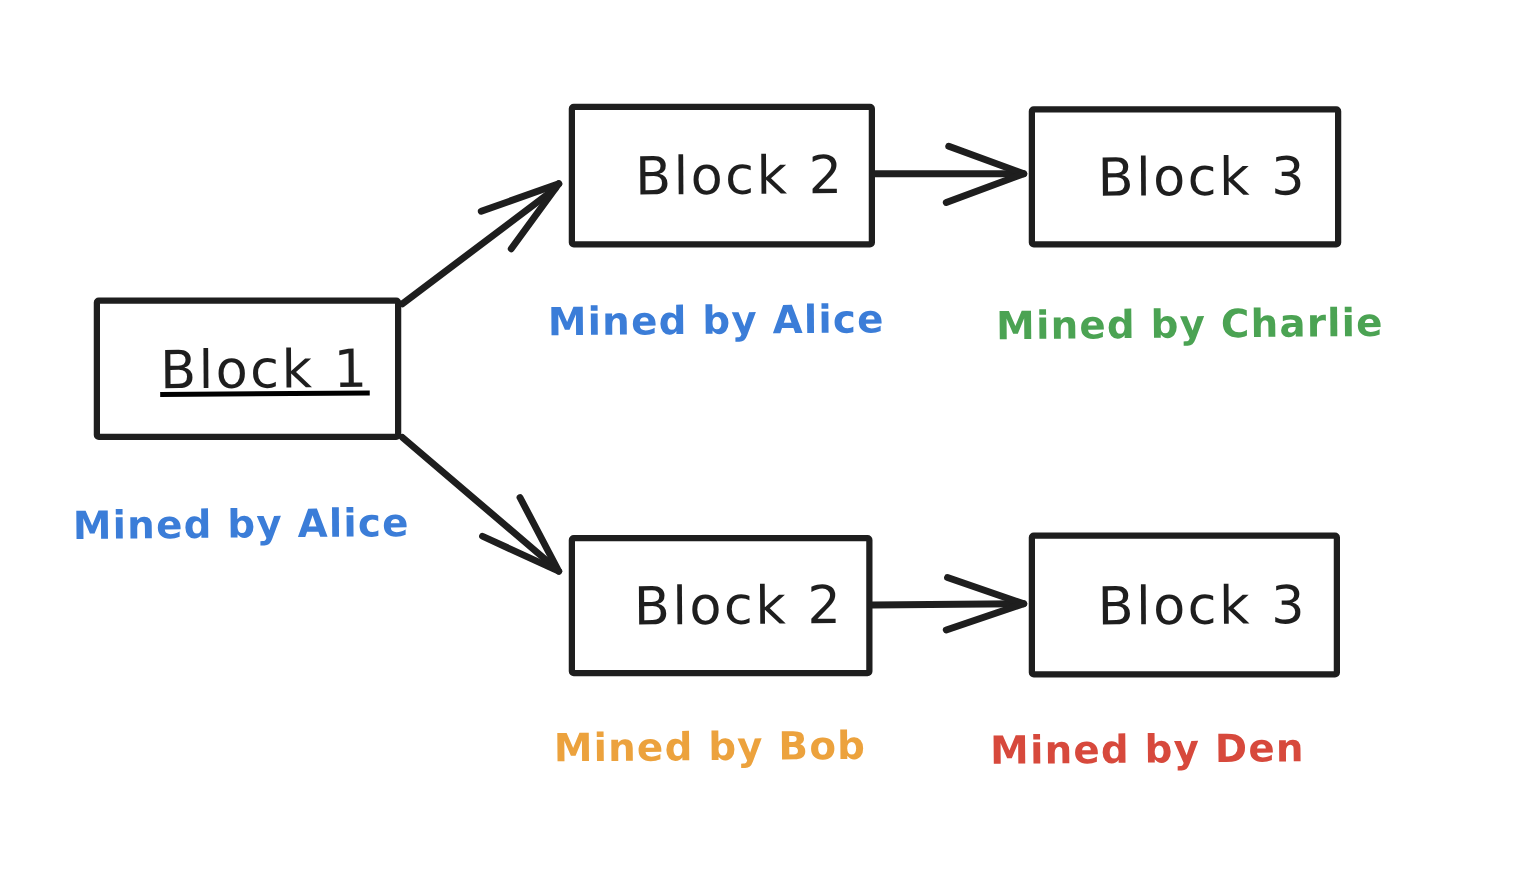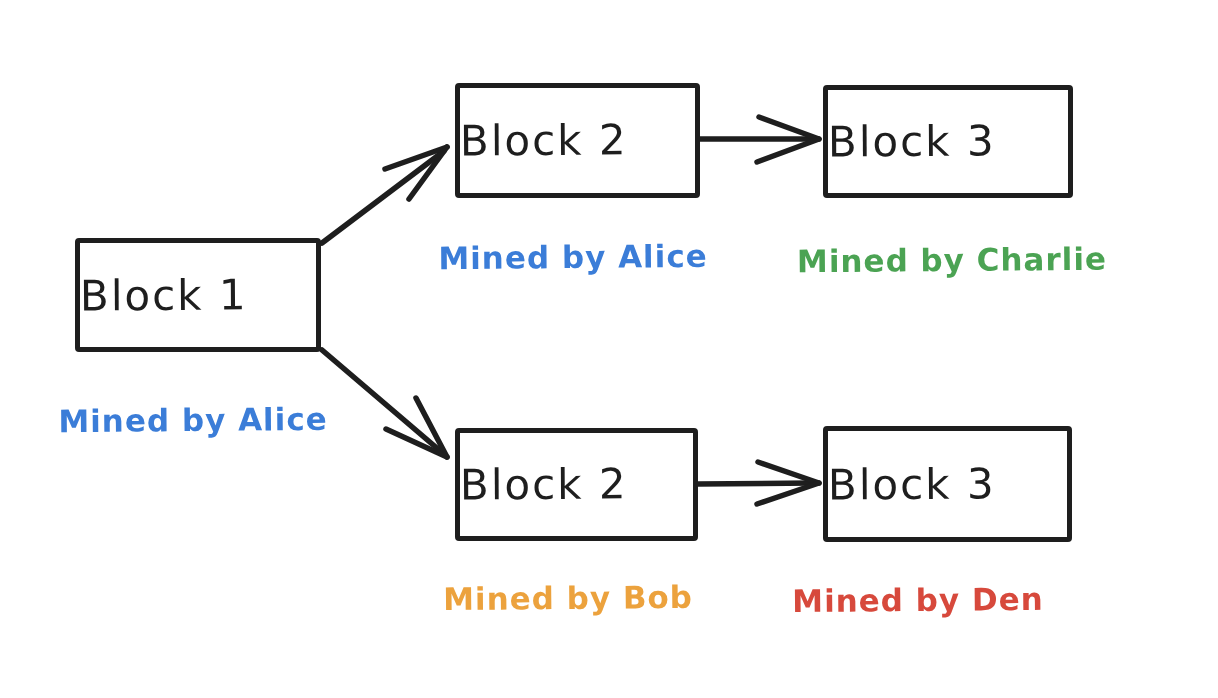--- a/index.html
+++ b/index.html
@@ -29,41 +29,43 @@
     stroke-linecap: round;
     stroke-linejoin: round;
   }
   .block {
     position: absolute;
     background: #ffffff;
     border: 5px solid #1e1e1e;
     border-radius: 4px;
     display: flex;
     align-items: center;
+    justify-content: center;
     box-sizing: border-box;
+    padding-left: 28px;
   }
   .block-label {
     font-size: 42px;
     font-weight: 500;
     letter-spacing: 2px;
     color: #1e1e1e;
     white-space: nowrap;
     transform: rotate(-0.4deg);
   }
   .miner-label {
     position: absolute;
     font-size: 31px;
     font-weight: 700;
     letter-spacing: 1px;
     text-align: center;
     white-space: nowrap;
     transform: rotate(-0.5deg);
   }
   
-  #block-1        { left: 75px;  top: 238px; width: 246px; height: 114px; }
+  #block-1        { left: 75px;  top: 238px; width: 246px; height: 114px; text-decoration: underline; }
   #block-2-top    { left: 455px; top: 83px;  width: 245px; height: 115px; }
   #block-3-top    { left: 823px; top: 85px;  width: 250px; height: 113px; }
   #block-2-bottom { left: 455px; top: 428px; width: 243px; height: 113px; }
   #block-3-bottom { left: 823px; top: 426px; width: 249px; height: 116px; }
   
   #miner-block-1        { left: 38px;  top: 402px; width: 310px; }
   #miner-block-2-top    { left: 423px; top: 239px; width: 300px; }
   #miner-block-3-top    { left: 772px; top: 242px; width: 360px; }
   #miner-block-2-bottom { left: 423px; top: 580px; width: 290px; }
   #miner-block-3-bottom { left: 768px; top: 582px; width: 300px; }

